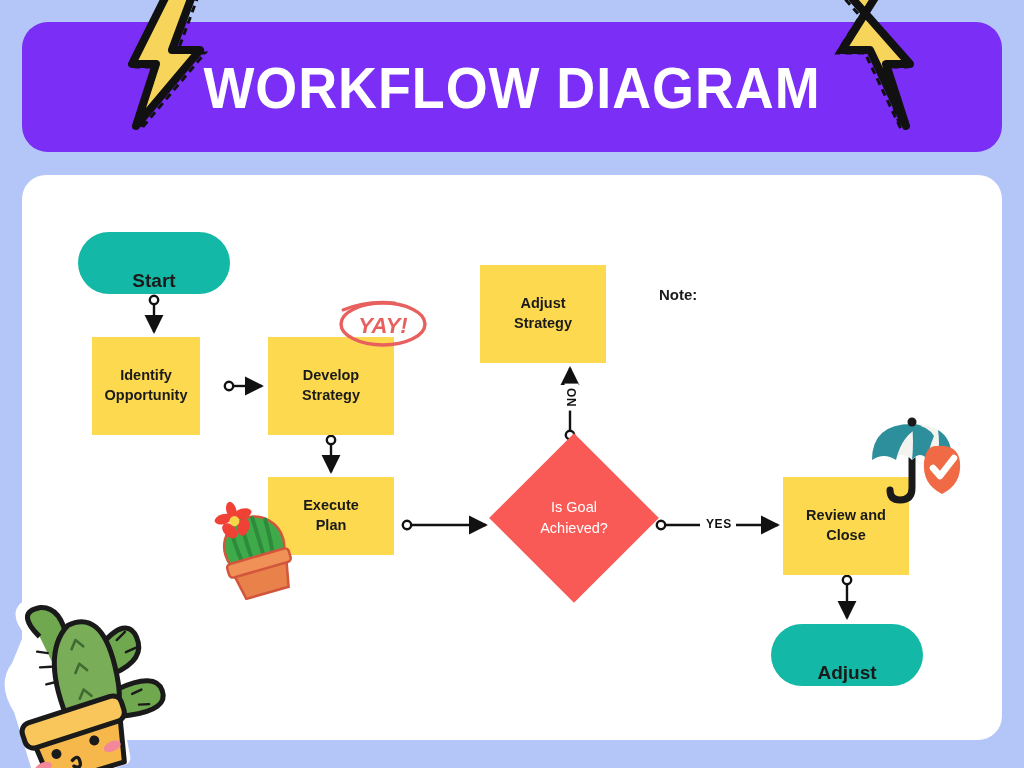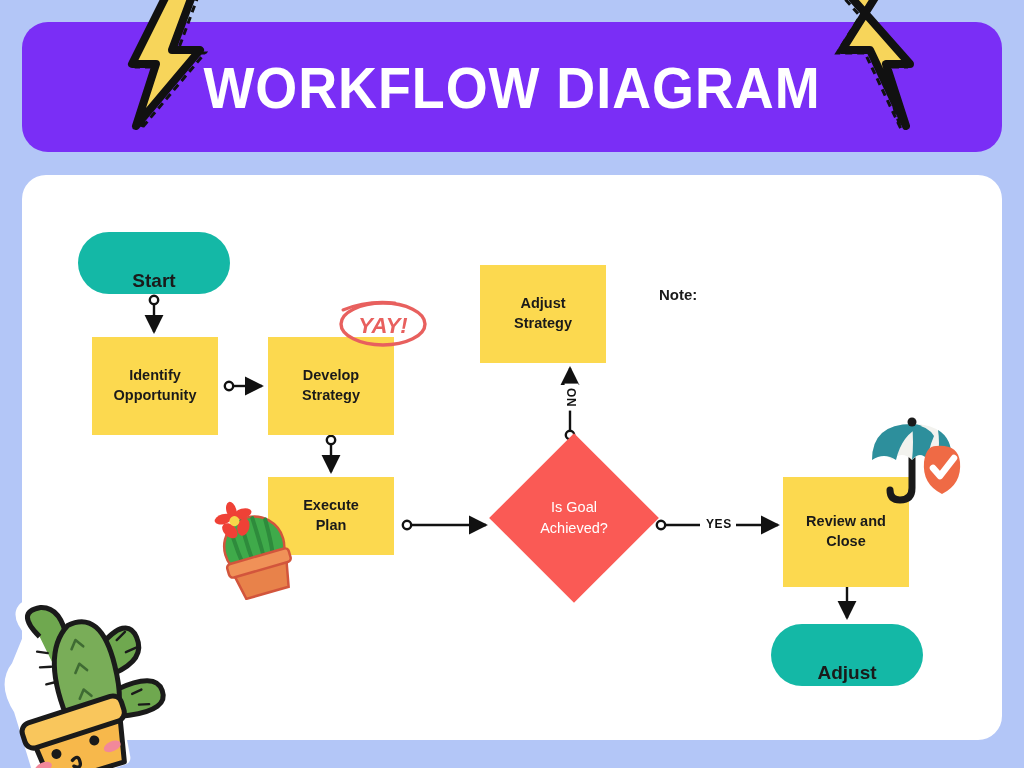--- a/index.html
+++ b/index.html
@@ -101,26 +101,26 @@
     justify-content: center;
     color: #ffffff;
     font-size: 14.5px;
     text-align: center;
     line-height: 1.45;
     white-space: pre-line;
   }
 
   
   #n-start          { left: 78px;  top: 232px; width: 152px; height: 62px; }
-  #n-identify       { left: 92px;  top: 337px; width: 126px; height: 98px; }
+  #n-identify       { left: 92px;  top: 337px; width: 108px; height: 98px; }
   #n-develop        { left: 268px; top: 337px; width: 126px; height: 98px; }
   #n-execute        { left: 268px; top: 477px; width: 126px; height: 78px; }
   #n-adjust         { left: 480px; top: 265px; width: 126px; height: 98px; align-items: center; }
   #n-decision       { left: 514px; top: 458px; width: 120px; height: 120px; }
-  #n-review         { left: 783px; top: 477px; width: 126px; height: 110px; }
+  #n-review         { left: 783px; top: 477px; width: 126px; height: 98px; }
   #n-finish         { left: 771px; top: 624px; width: 152px; height: 62px; }
 
   
   .edge-label {
     position: absolute;
     font-size: 12px;
     font-weight: bold;
     color: #111111;
     letter-spacing: 0.6px;
     background: #ffffff;

